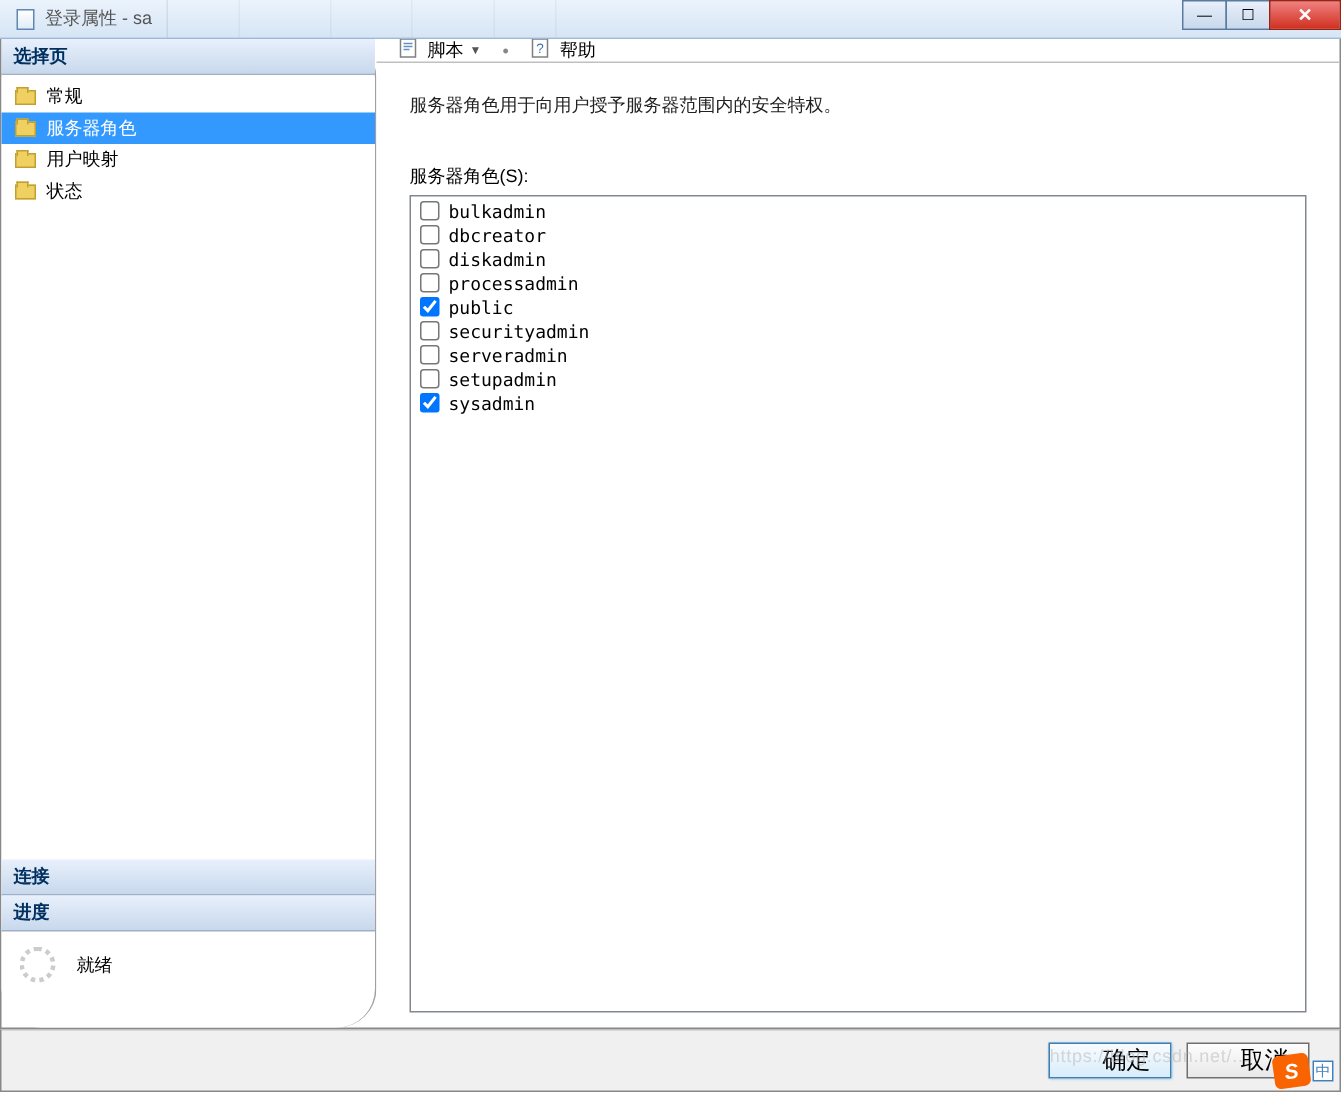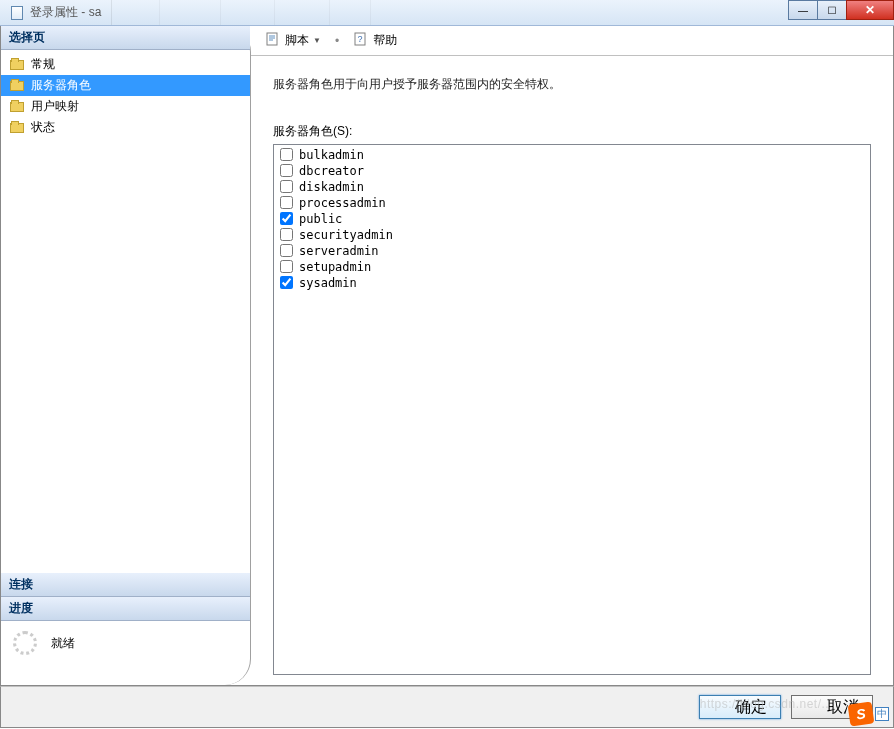--- a/index.html
+++ b/index.html
@@ -32,21 +32,21 @@
     .conn-block { padding: 6px 10px; font-size: 12px; color: #333; }
     .conn-block .lbl { margin-top: 8px; }
     .conn-link { color: #0040c0; text-decoration: underline; padding: 4px 0; display: inline-flex; align-items: center; gap: 6px; cursor: pointer; }
     .conn-link-icon { width: 16px; height: 16px; display: inline-flex; }
     
     .progress-block { padding: 10px 12px; display: flex; align-items: center; gap: 14px; }
     .progress-spinner { width: 24px; height: 24px; border: 3px dotted #ccc; border-radius: 50%; }
     
     
     .main-panel { flex: 1; display: flex; flex-direction: column; }
-    .toolbar { height: 30px; border-bottom: 1px solid #c0c0c0; display: flex; align-items: center; padding: 0 10px; gap: 6px; }
+    .toolbar { height: 16px; border-bottom: 1px solid #c0c0c0; display: flex; align-items: center; padding: 0 10px; gap: 6px; }
     .toolbar-btn { display: inline-flex; align-items: center; gap: 4px; padding: 2px 4px; cursor: pointer; }
     .toolbar-sep { color: #888; padding: 0 4px; }
     .dropdown-arrow { font-size: 8px; color: #555; }
     
     .content-area { flex: 1; padding: 20px 22px 10px 22px; display: flex; flex-direction: column; }
     .desc-text { margin-bottom: 30px; color: #222; }
     .roles-label { margin-bottom: 4px; }
     .roles-box { border: 1px solid #828790; flex: 1; background: #fff; padding: 2px; overflow: auto; font-family: "SimSun", monospace; }
     .role-row { display: flex; align-items: flex-start; gap: 6px; padding: 1px 4px; cursor: pointer; }
     .role-row input[type=checkbox] { width: 13px; height: 13px; }

